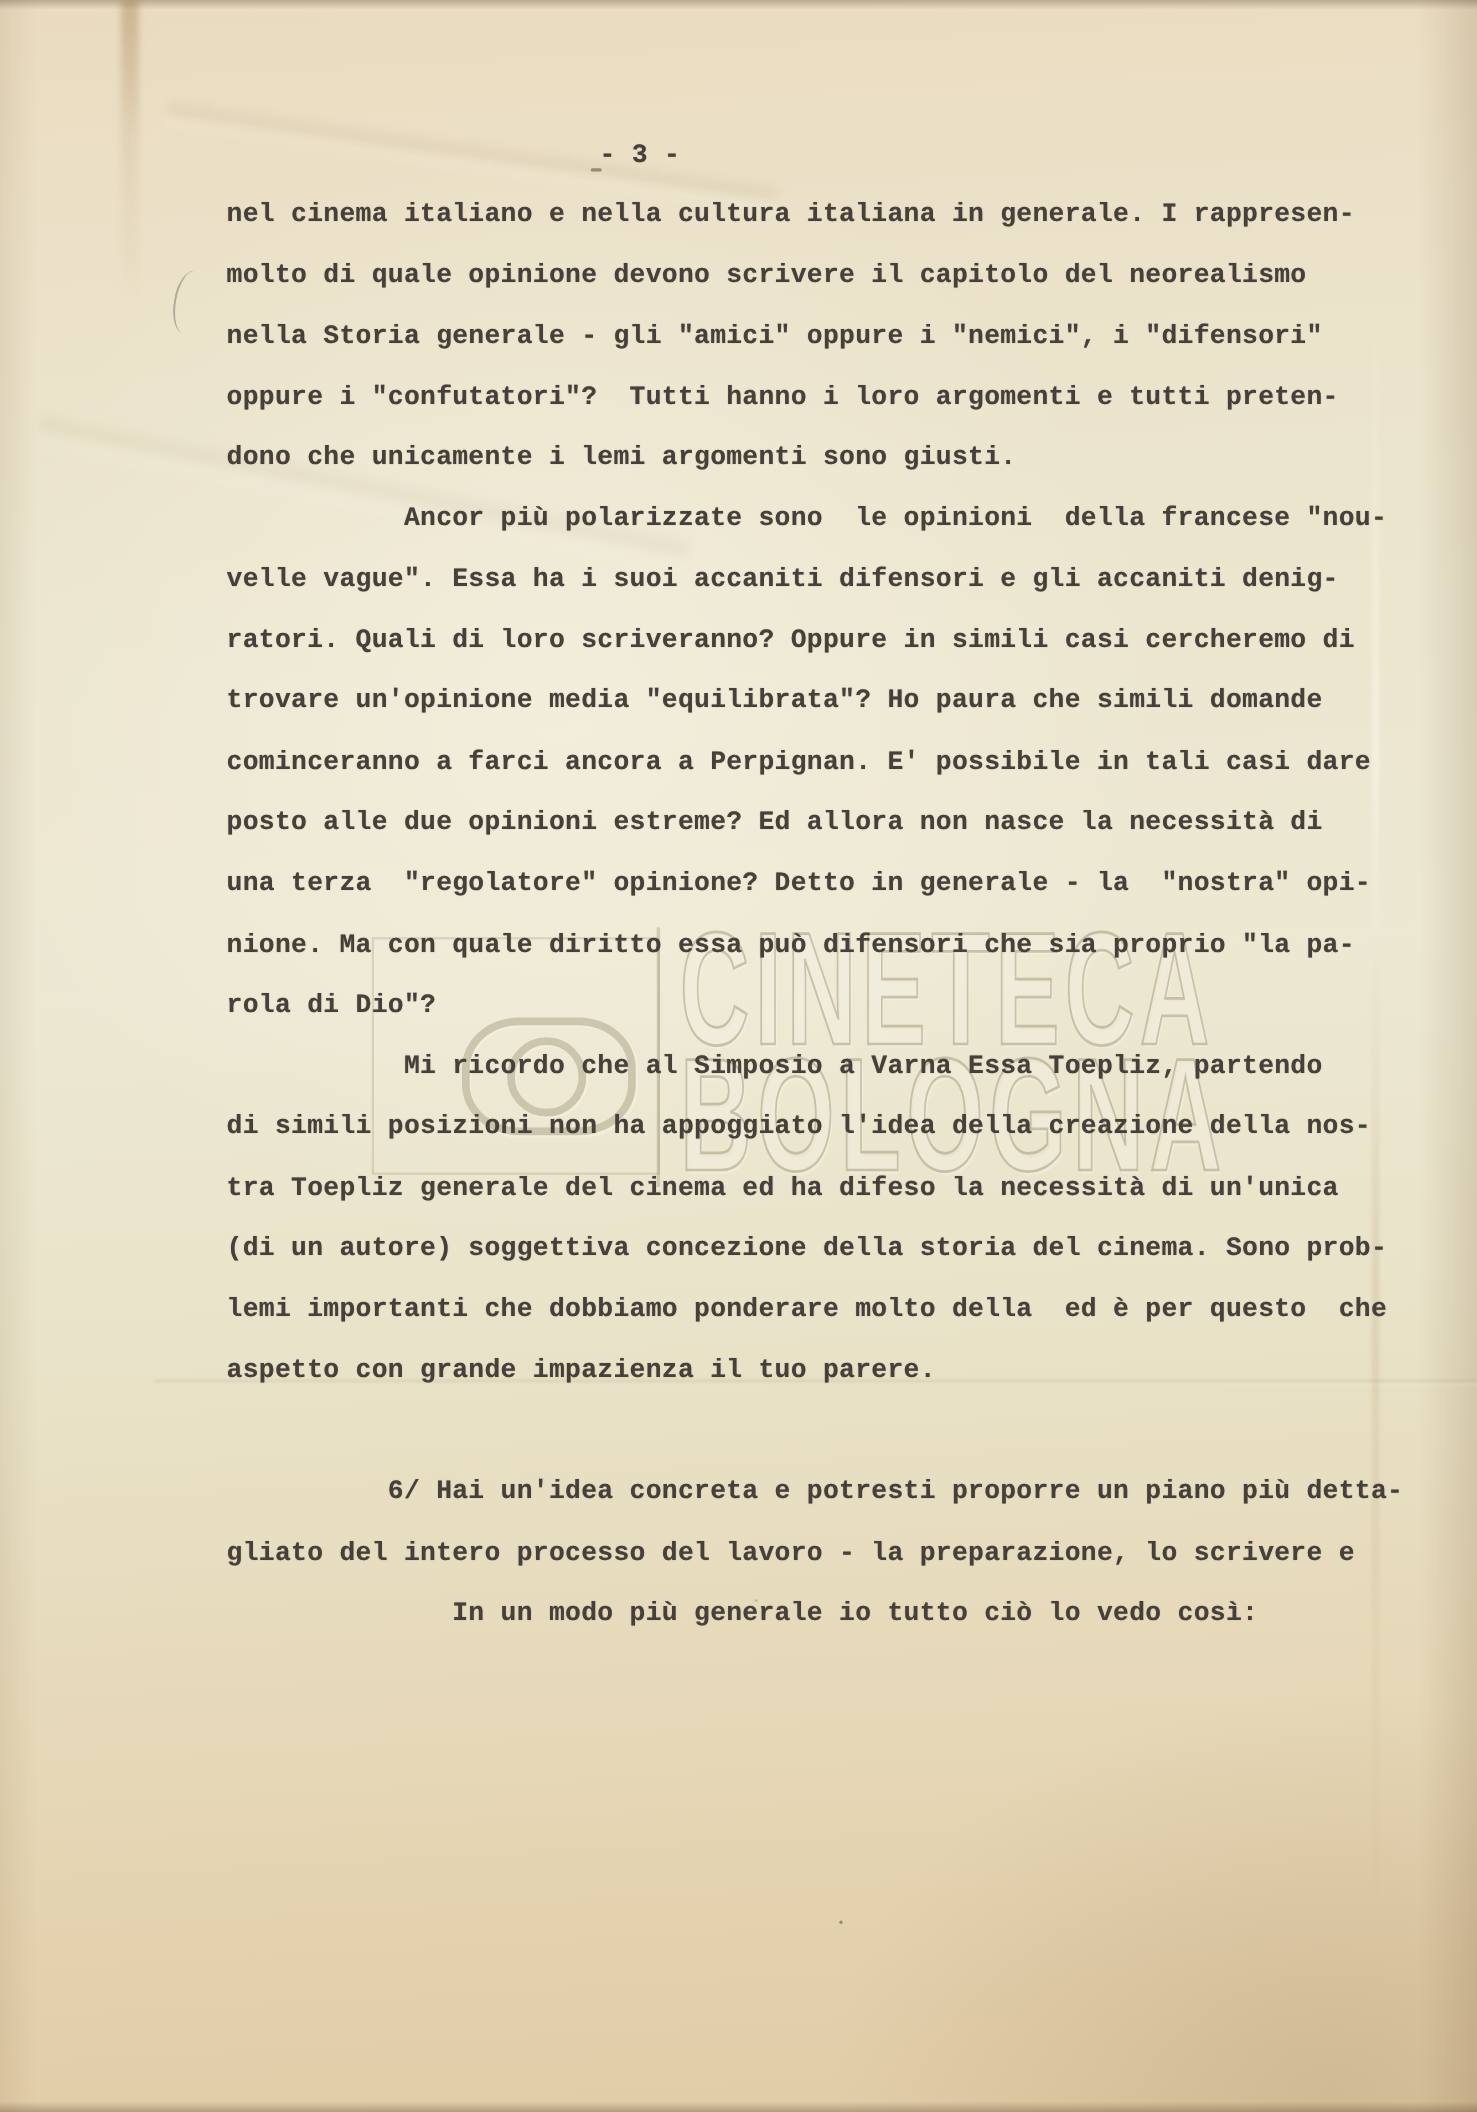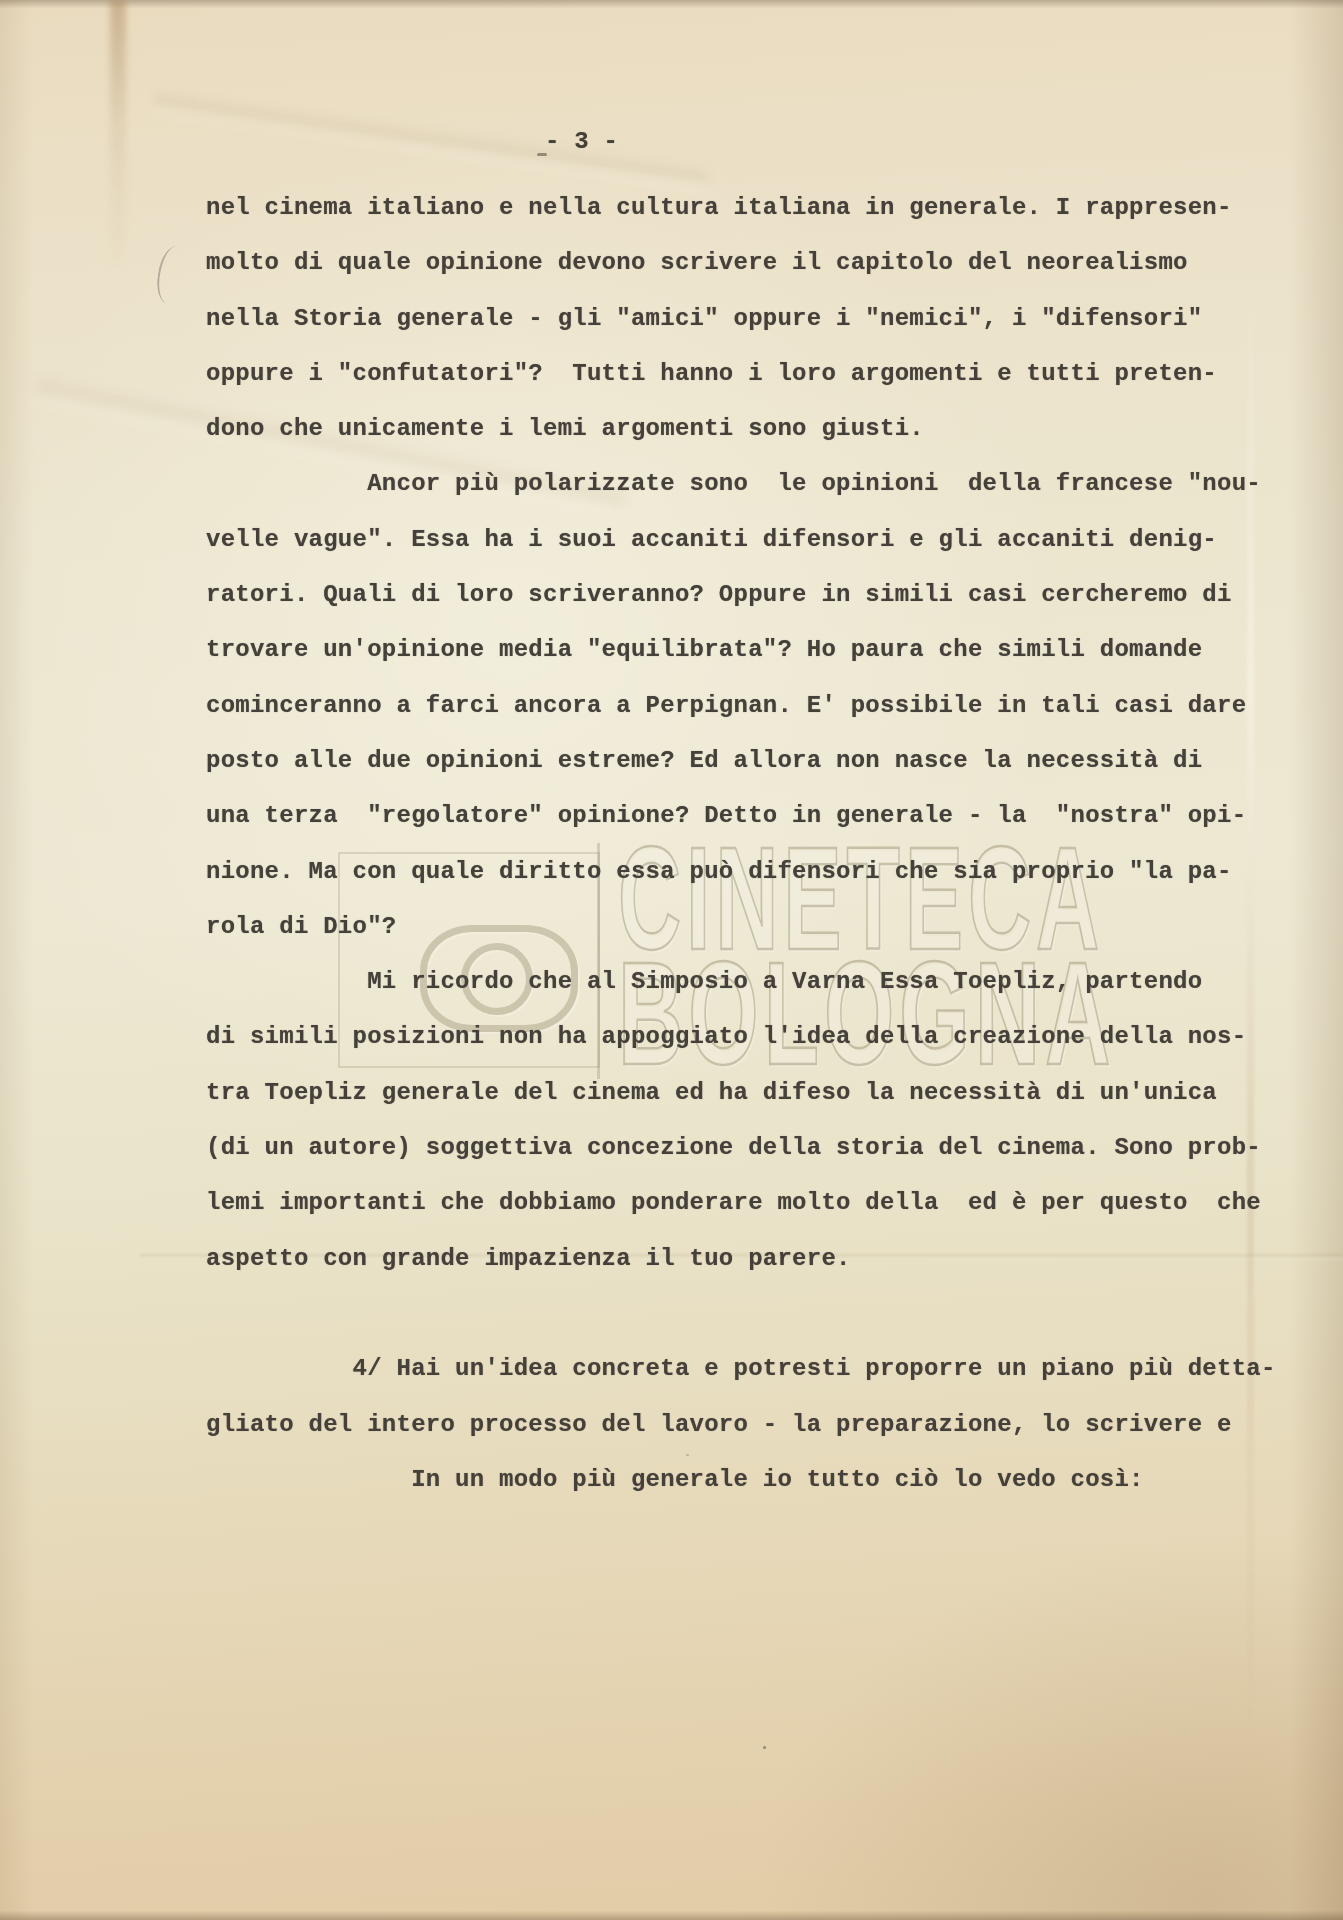--- a/index.html
+++ b/index.html
@@ -57,21 +57,21 @@
 
   
   #page-number{
     position:absolute;left:545px;top:128px;
     font-size:24px;letter-spacing:0.25px;
     font-weight:bold;color:#45403a;
     text-shadow:0 0 1px rgba(60,54,45,0.45);
     white-space:pre;
   }
   #typed-block{
-    position:absolute;left:206px;top:180px;width:1090px;
+    position:absolute;left:206px;top:168px;width:1090px;
     font-size:24px;line-height:55.3px;letter-spacing:0.25px;
     font-weight:bold;color:#45403a;
     text-shadow:0 0 1px rgba(60,54,45,0.45);
   }
   #typed-block .tline{white-space:pre;height:55.3px;}
 
   
   .wm{position:absolute;pointer-events:none;}
   #wm-frame{
     left:338px;top:852px;width:258px;height:212px;
@@ -144,18 +144,18 @@
       <div class="tline">una terza  "regolatore" opinione? Detto in generale - la  "nostra" opi-</div>
       <div class="tline">nione. Ma con quale diritto essa può difensori che sia proprio "la pa-</div>
       <div class="tline">rola di Dio"?</div>
       <div class="tline">           Mi ricordo che al Simposio a Varna Essa Toepliz, partendo</div>
       <div class="tline">di simili posizioni non ha appoggiato l'idea della creazione della nos-</div>
       <div class="tline">tra Toepliz generale del cinema ed ha difeso la necessità di un'unica</div>
       <div class="tline">(di un autore) soggettiva concezione della storia del cinema. Sono prob-</div>
       <div class="tline">lemi importanti che dobbiamo ponderare molto della  ed è per questo  che</div>
       <div class="tline">aspetto con grande impazienza il tuo parere.</div>
       <div class="tline"></div>
-      <div class="tline">          4/ Hai un'idea concreta e potresti proporre un piano più detta-</div>
+      <div class="tline">          6/ Hai un'idea concreta e potresti proporre un piano più detta-</div>
       <div class="tline">gliato del intero processo del lavoro - la preparazione, lo scrivere e</div>
       <div class="tline">              In un modo più generale io tutto ciò lo vedo così:</div>
     </div>
 
 </div>
 
 </body></html>

